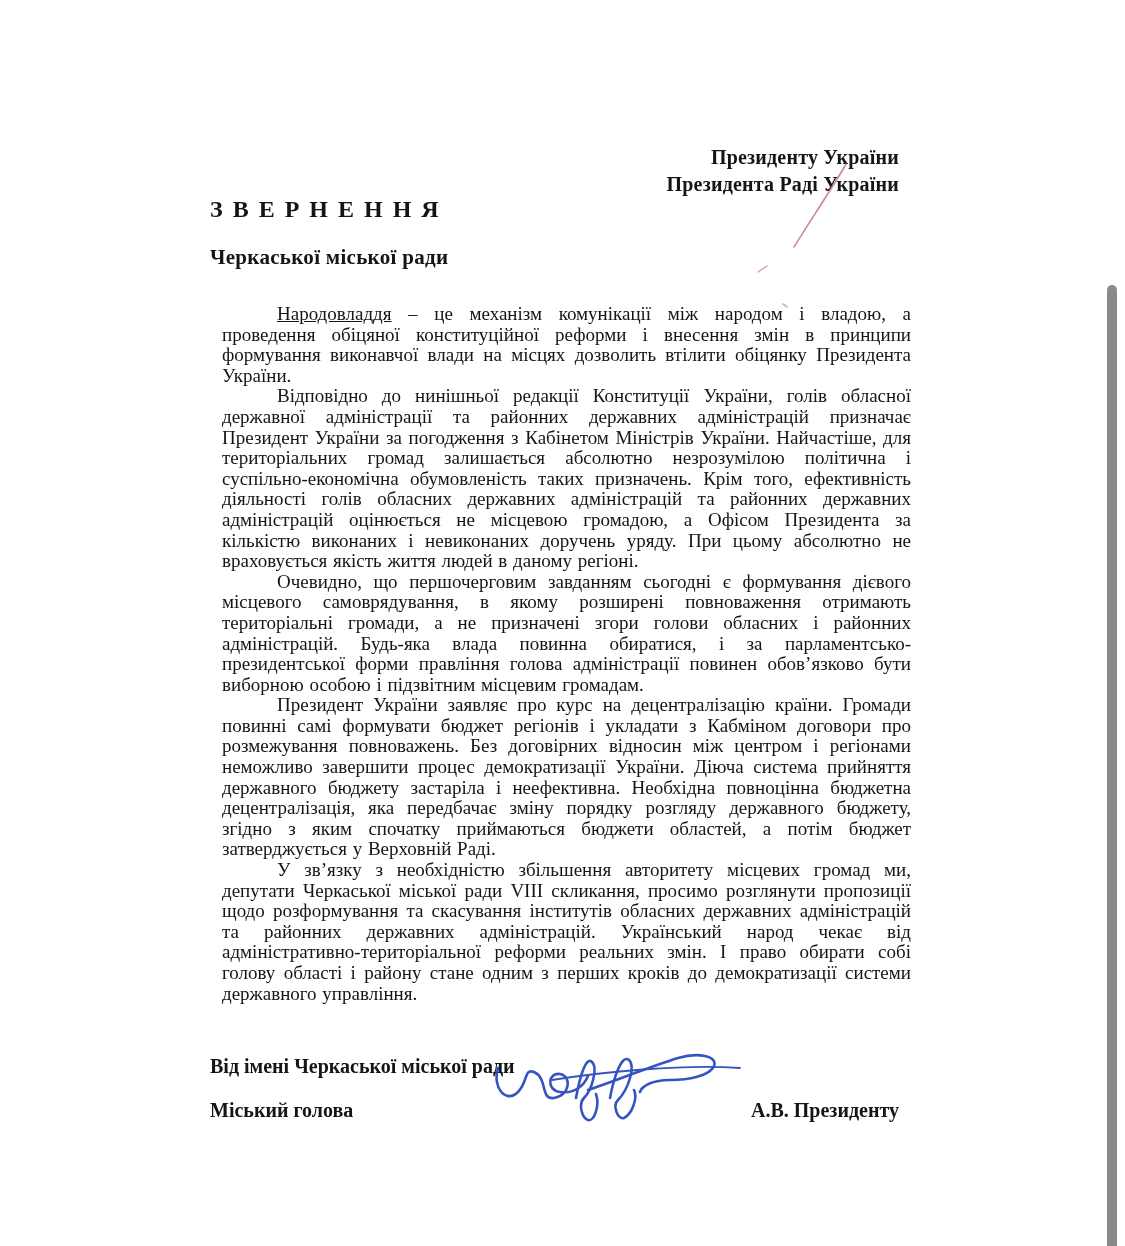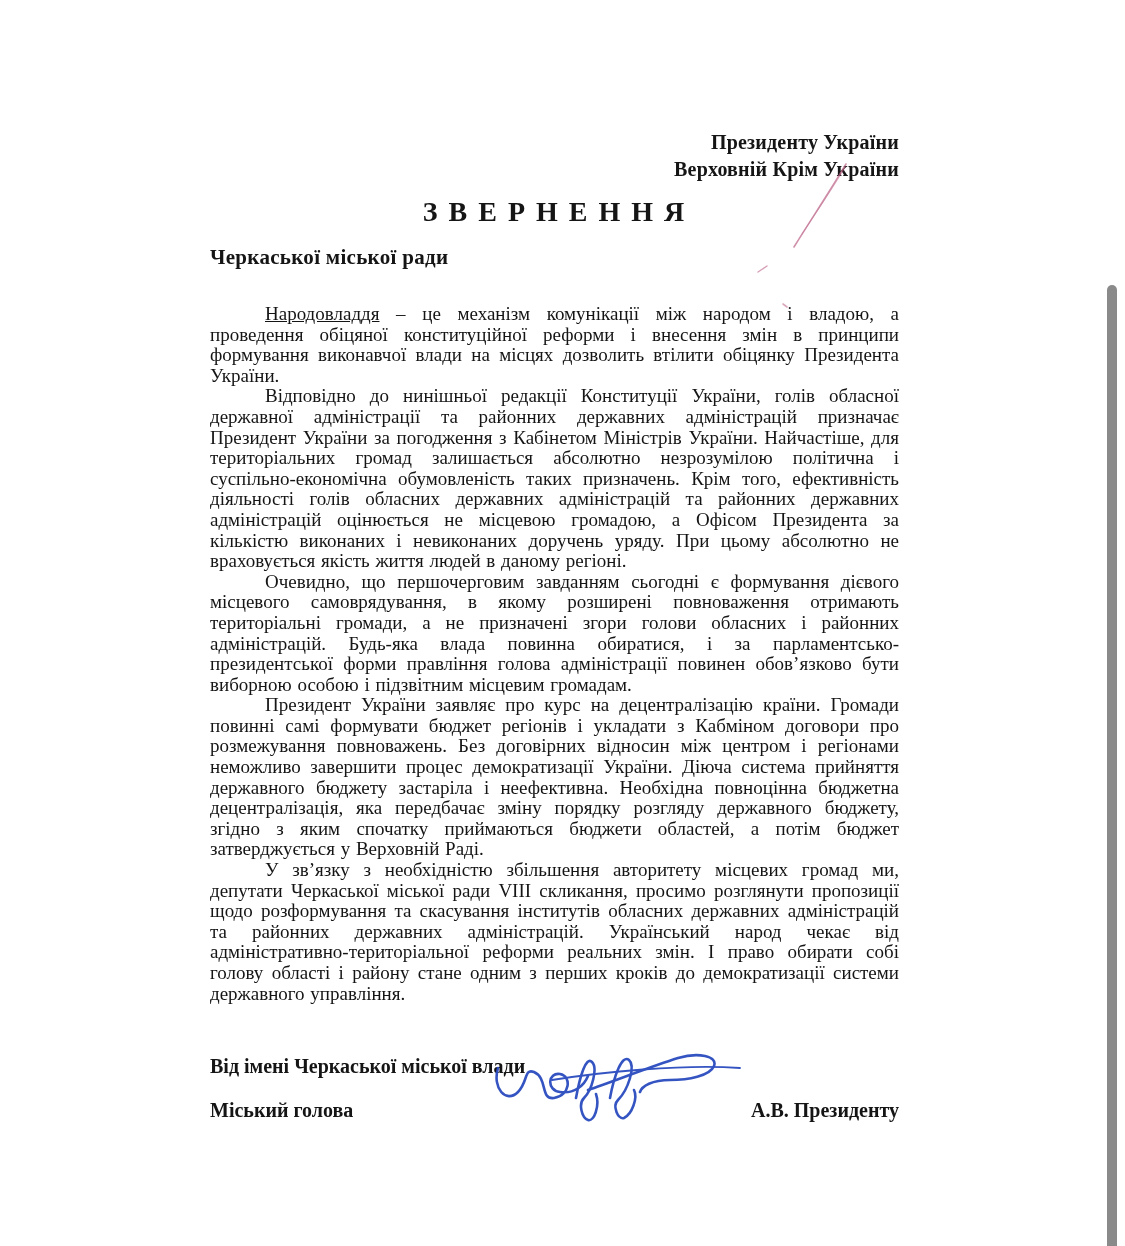--- a/index.html
+++ b/index.html
@@ -7,43 +7,42 @@
     width: 1125px; height: 1246px;
     position: relative;
     background: #ffffff;
     font-family: "Liberation Serif", "DejaVu Serif", serif;
     color: #151515;
     overflow: hidden;
   }
   .doc-block { position: absolute; left: 210px; width: 689px; }
 
   .recipients {
-    top: 129px;
+    top: 144px;
     text-align: right;
     font-weight: 700;
     font-size: 20px;
     line-height: 27px;
     letter-spacing: .2px;
   }
   .title {
     top: 196px;
-    text-align: center;
     font-weight: 700;
-    font-size: 28px;
+    font-size: 24px;
     letter-spacing: 2px;
     white-space: pre;
   }
   .subtitle {
     top: 245px;
     text-align: left;
     font-weight: 700;
     font-size: 21px;
     letter-spacing: .3px;
   }
-  .body-text { top: 304px; }
+  .body-text { top: 304px; margin-left: 12px; }
   .body-text p {
     margin: 0;
     text-indent: 55px;
     text-align: justify;
     font-size: 19px;
     line-height: 20.6px;
     word-spacing: 1px;
   }
   .underlined { text-decoration: underline; }
 
@@ -70,36 +69,36 @@
     width: 10px; height: 961px;
     background: #8a8a8a;
     border-radius: 6px 6px 0 0;
   }
 </style>
 </head>
 <body>
 
 <div class="doc-block recipients">
   <div>Президенту України</div>
-  <div>Верховній Крім України</div>
+  <div>Президента Раді України</div>
 </div>
 
 <div class="doc-block title">З В Е Р Н Е Н Н Я</div>
 
 <div class="doc-block subtitle">Черкаської міської ради</div>
 
 <div class="doc-block body-text">
   <p><span class="underlined">Народовладдя</span><span> – це механізм комунікації між народом і владою, а проведення обіцяної конституційної реформи і внесення змін в принципи формування виконавчої влади на місцях дозволить втілити обіцянку Президента України.</span></p>
   <p>Відповідно до нинішньої редакції Конституції України, голів обласної державної адміністрації та районних державних адміністрацій призначає Президент України за погодження з Кабінетом Міністрів України. Найчастіше, для територіальних громад залишається абсолютно незрозумілою політична і суспільно-економічна обумовленість таких призначень. Крім того, ефективність діяльності голів обласних державних адміністрацій та районних державних адміністрацій оцінюється не місцевою громадою, а Офісом Президента за кількістю виконаних і невиконаних доручень уряду. При цьому абсолютно не враховується якість життя людей в даному регіоні.</p>
   <p>Очевидно, що першочерговим завданням сьогодні є формування дієвого місцевого самоврядування, в якому розширені повноваження отримають територіальні громади, а не призначені згори голови обласних і районних адміністрацій. Будь-яка влада повинна обиратися, і за парламентсько-президентської форми правління голова адміністрації повинен обов’язково бути виборною особою і підзвітним місцевим громадам.</p>
   <p>Президент України заявляє про курс на децентралізацію країни. Громади повинні самі формувати бюджет регіонів і укладати з Кабміном договори про розмежування повноважень. Без договірних відносин між центром і регіонами неможливо завершити процес демократизації України. Діюча система прийняття державного бюджету застаріла і неефективна. Необхідна повноцінна бюджетна децентралізація, яка передбачає зміну порядку розгляду державного бюджету, згідно з яким спочатку приймаються бюджети областей, а потім бюджет затверджується у Верховній Раді.</p>
   <p>У зв’язку з необхідністю збільшення авторитету місцевих громад ми, депутати Черкаської міської ради VIII скликання, просимо розглянути пропозиції щодо розформування та скасування інститутів обласних державних адміністрацій та районних державних адміністрацій. Український народ чекає від адміністративно-територіальної реформи реальних змін. І право обирати собі голову області і району стане одним з перших кроків до демократизації системи державного управління.</p>
 </div>
 
-<div class="doc-block closing">Від імені Черкаської міської влади</div>
+<div class="doc-block closing">Від імені Черкаської міської ради</div>
 
 <div class="doc-block sign-row">
   <span>Міський голова</span>
   <span>А.В. Президенту</span>
 </div>
 
 <svg class="signature-svg" viewBox="0 0 250 85" aria-hidden="true">
   <g fill="none" stroke="#2a4bbf" stroke-width="2.6" stroke-linecap="round" stroke-linejoin="round" opacity="0.95">
     <path d="M 6 22 C 0 42, 14 58, 26 46 C 36 36, 32 22, 42 26 C 56 32, 48 54, 62 52 C 78 50, 80 30, 68 28 C 56 26, 54 44, 68 46 C 82 48, 92 40, 96 30"></path>
     <path d="M 84 52 C 88 30, 94 10, 100 16 C 106 22, 100 44, 92 52 C 86 58, 90 72, 96 74 C 102 76, 108 60, 104 48"></path>

